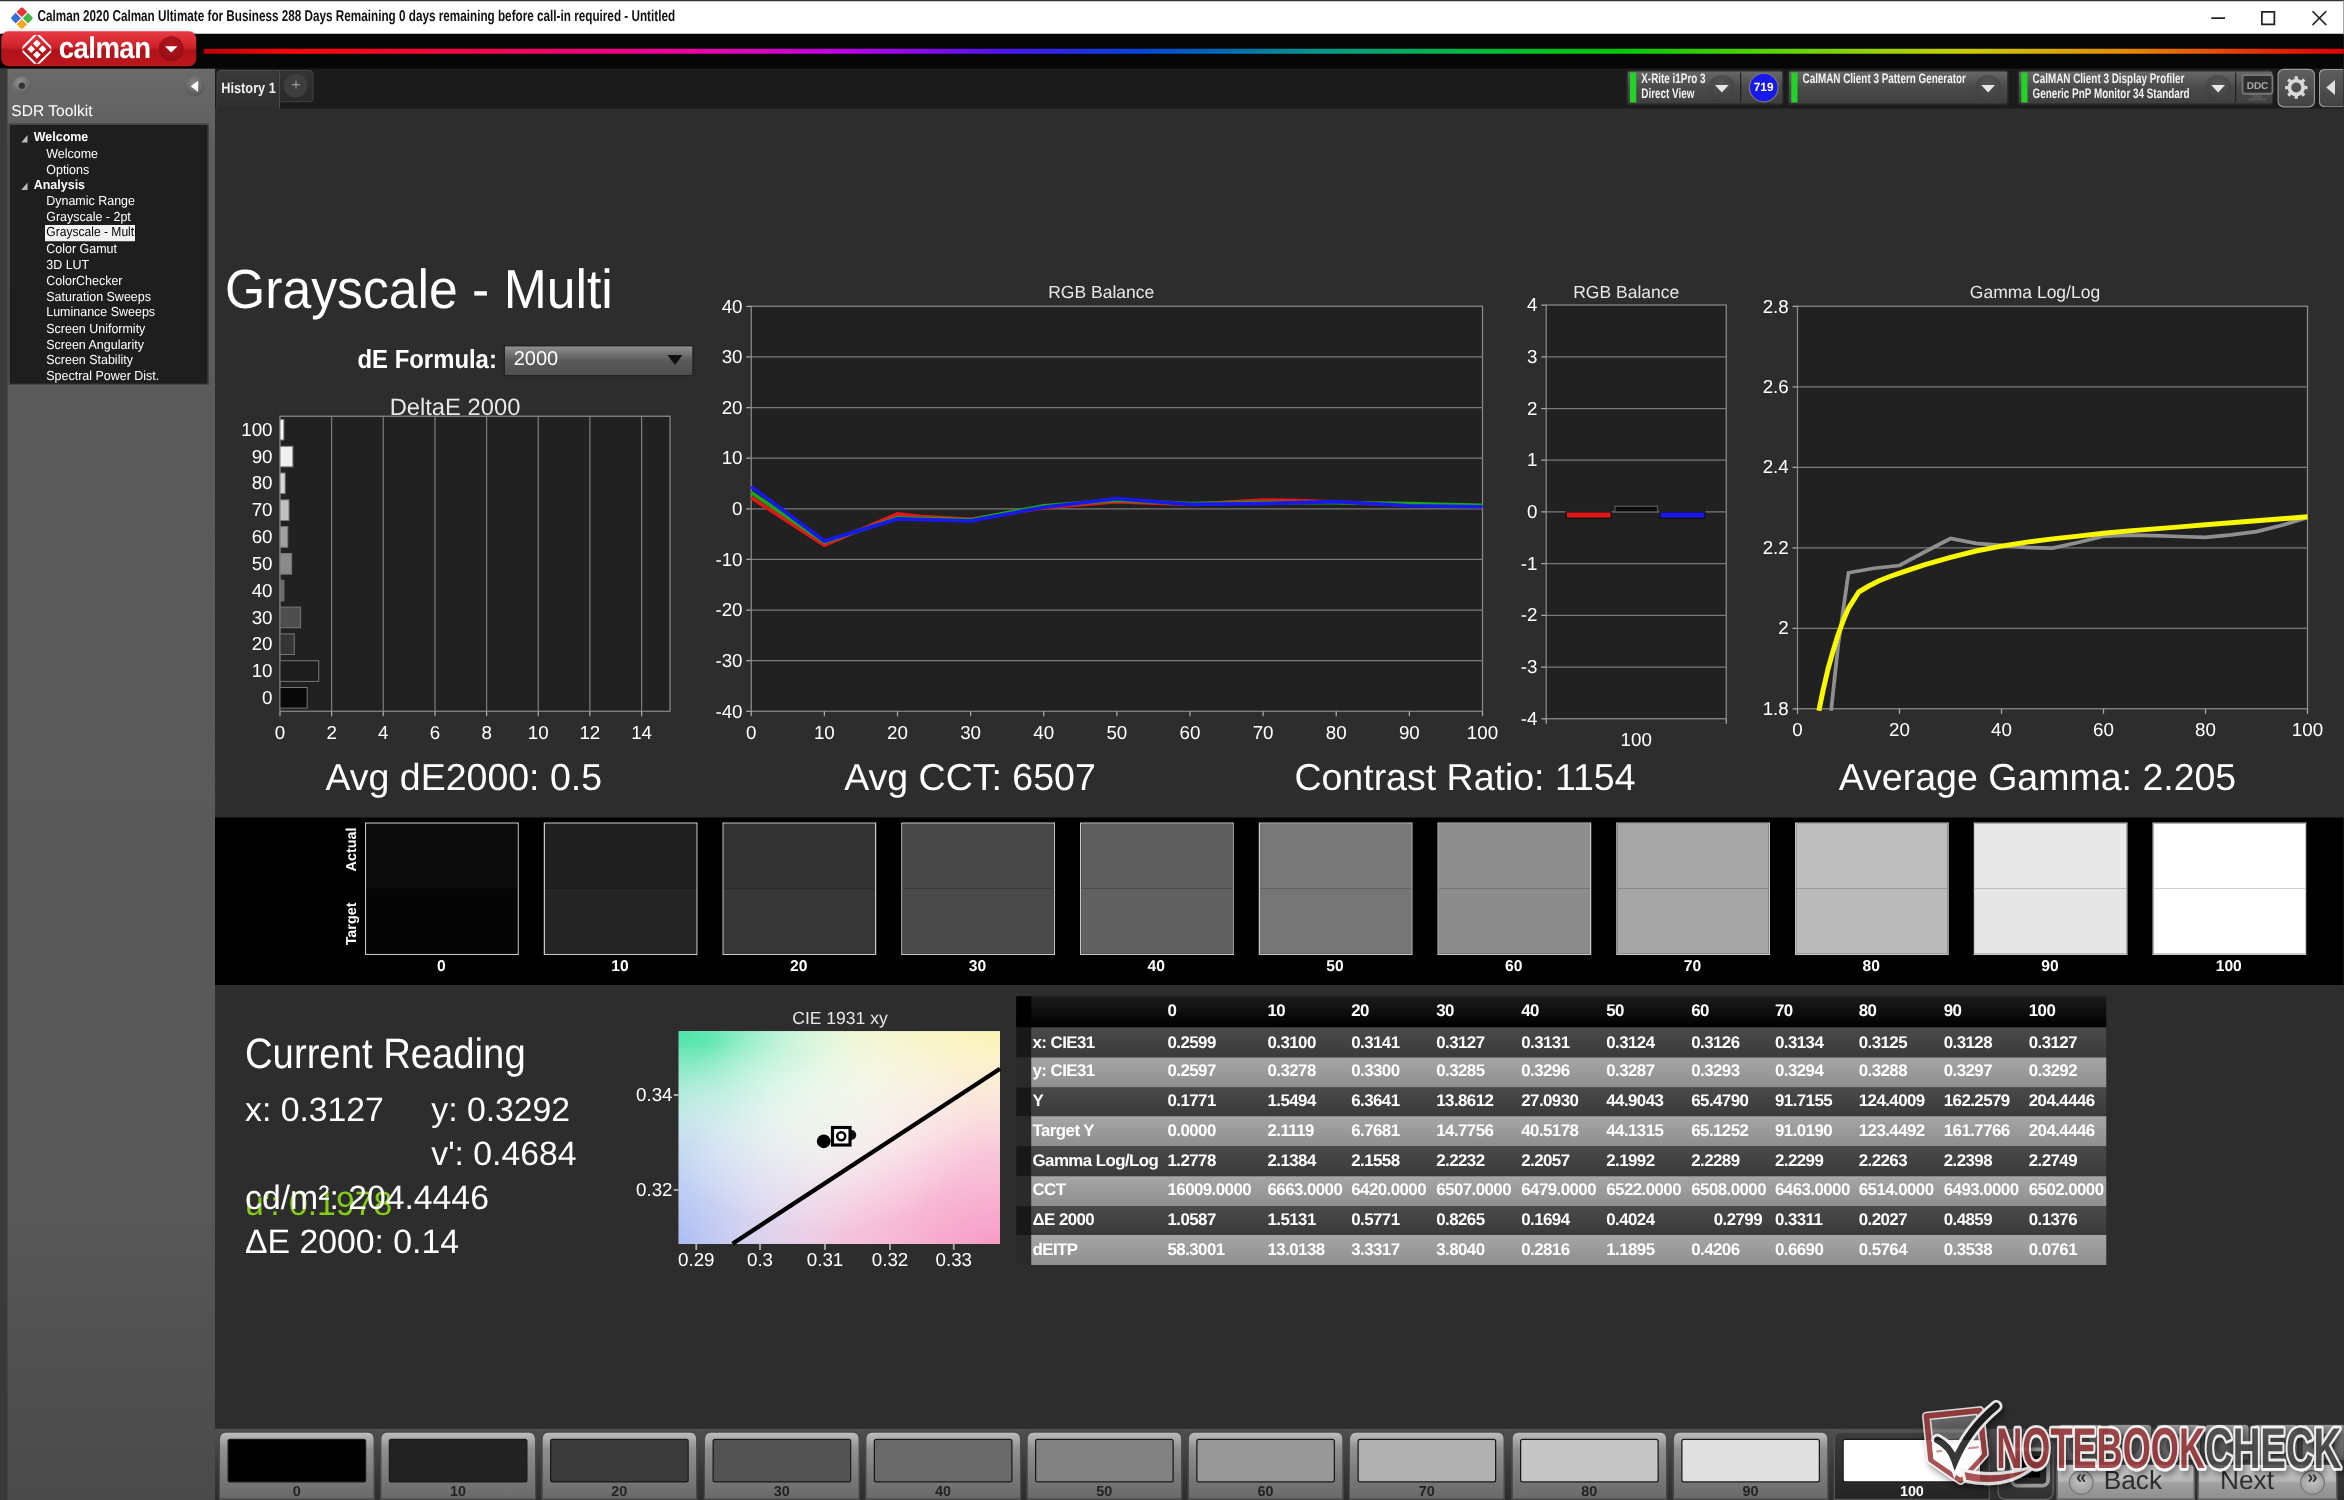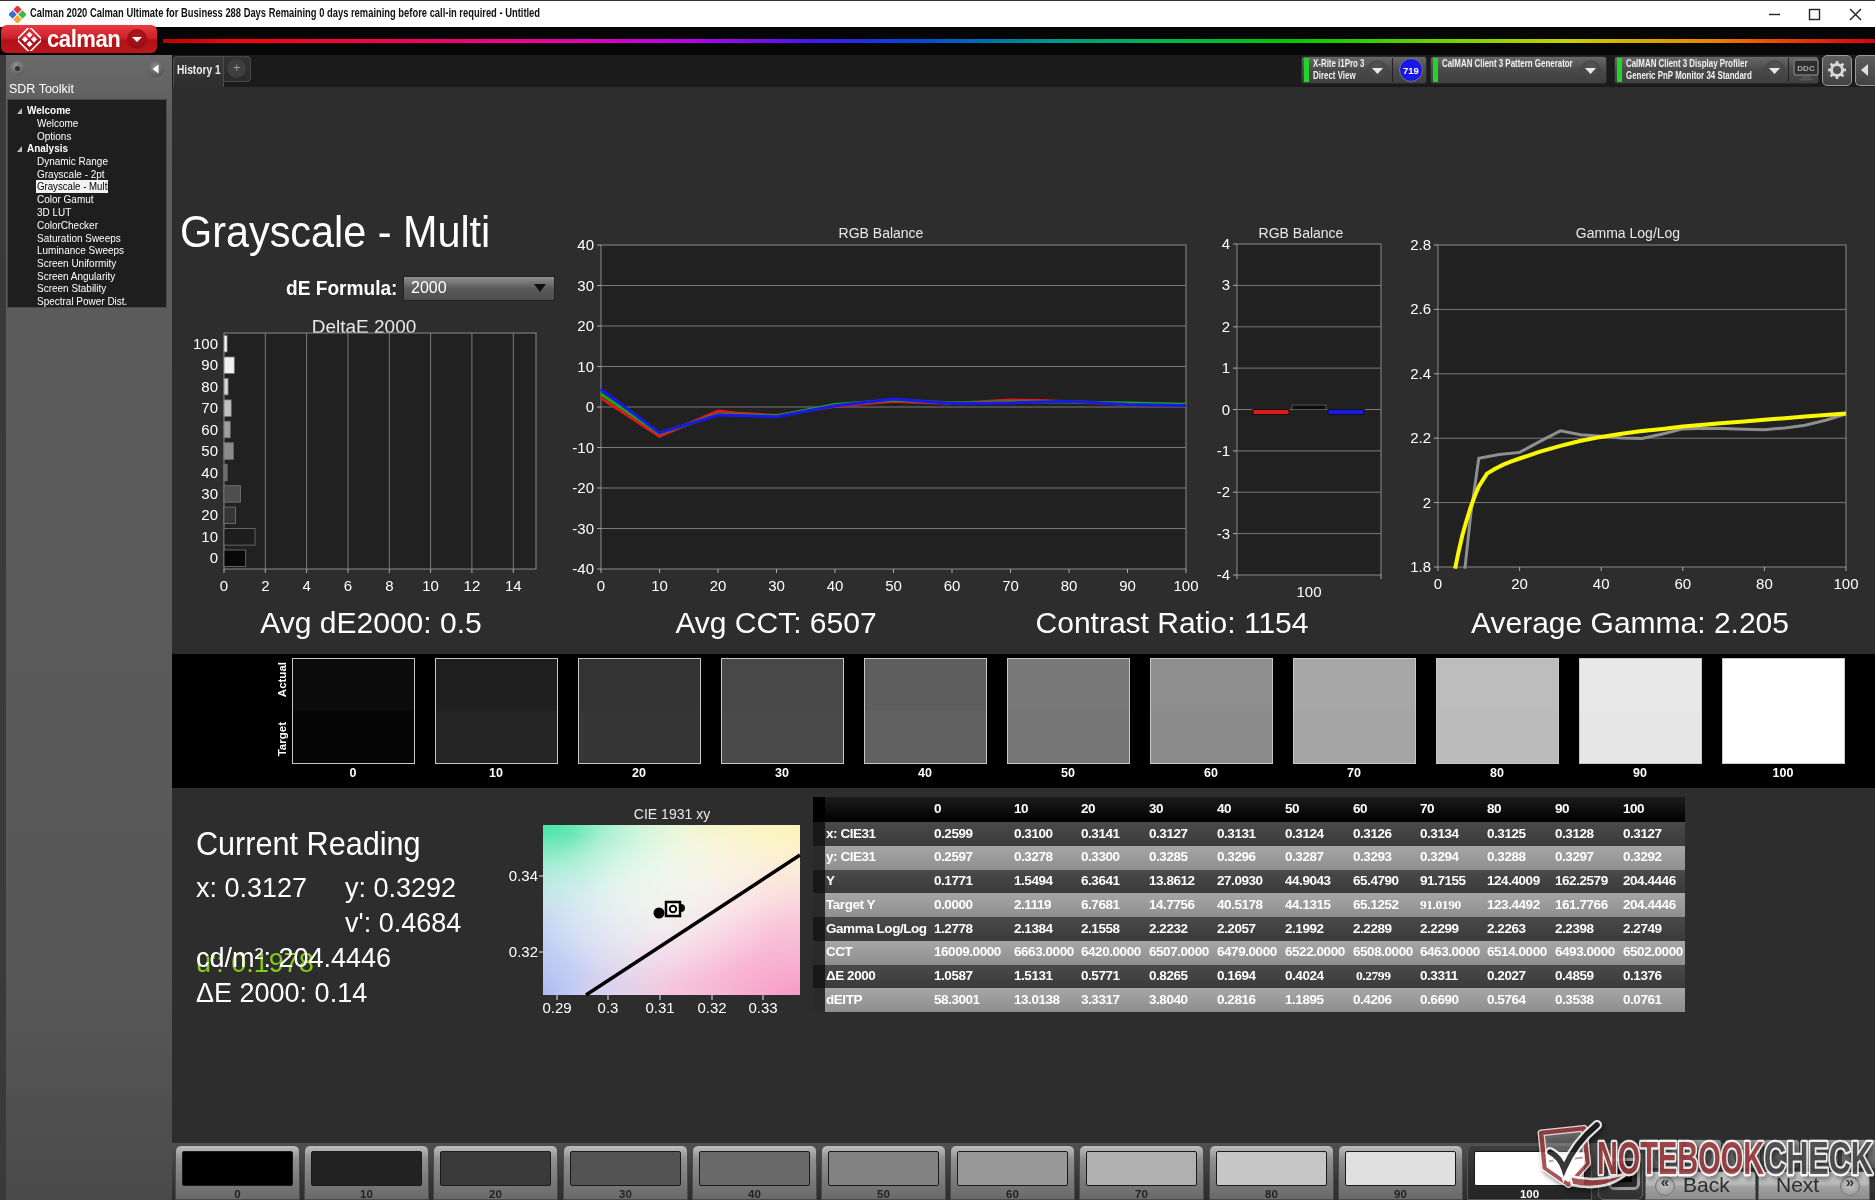--- a/index.html
+++ b/index.html
@@ -514,21 +514,21 @@
 <div style="position:absolute;left:0;top:96.2px;width:12px;height:23.8px;background:#2a2a2a;"></div>
 <div style="position:absolute;left:12px;top:96.2px;width:860px;height:23.8px;background:linear-gradient(180deg,#a6a6a6,#8e8e8e);"></div>
 <div style="position:absolute;left:13px;top:99.8px;">Target Y</div>
 <div style="position:absolute;left:121px;top:99.8px;">0.0000</div>
 <div style="position:absolute;left:201px;top:99.8px;">2.1119</div>
 <div style="position:absolute;left:268px;top:99.8px;">6.7681</div>
 <div style="position:absolute;left:336px;top:99.8px;">14.7756</div>
 <div style="position:absolute;left:404px;top:99.8px;">40.5178</div>
 <div style="position:absolute;left:472px;top:99.8px;">44.1315</div>
 <div style="position:absolute;left:540px;top:99.8px;">65.1252</div>
-<div style="position:absolute;left:607px;top:99.8px;font-family:Liberation Serif, serif;">91.0190</div>
+<div style="position:absolute;left:607px;top:99.8px;">91.0190</div>
 <div style="position:absolute;left:674px;top:99.8px;">123.4492</div>
 <div style="position:absolute;left:742px;top:99.8px;">161.7766</div>
 <div style="position:absolute;left:810px;top:99.8px;">204.4446</div>
 <div style="position:absolute;left:0;top:120.0px;width:12px;height:23.8px;background:#181818;"></div>
 <div style="position:absolute;left:12px;top:120.0px;width:860px;height:23.8px;background:linear-gradient(180deg,#4a4a4a,#3a3a3a);"></div>
 <div style="position:absolute;left:13px;top:123.5px;">Gamma Log/Log</div>
 <div style="position:absolute;left:121px;top:123.5px;">1.2778</div>
 <div style="position:absolute;left:201px;top:123.5px;">2.1384</div>
 <div style="position:absolute;left:268px;top:123.5px;">2.1558</div>
 <div style="position:absolute;left:336px;top:123.5px;">2.2232</div>
@@ -555,21 +555,21 @@
 <div style="position:absolute;left:810px;top:147.2px;">6502.0000</div>
 <div style="position:absolute;left:0;top:167.5px;width:12px;height:23.8px;background:#181818;"></div>
 <div style="position:absolute;left:12px;top:167.5px;width:860px;height:23.8px;background:linear-gradient(180deg,#4a4a4a,#3a3a3a);"></div>
 <div style="position:absolute;left:13px;top:171.0px;">ΔE 2000</div>
 <div style="position:absolute;left:121px;top:171.0px;">1.0587</div>
 <div style="position:absolute;left:201px;top:171.0px;">1.5131</div>
 <div style="position:absolute;left:268px;top:171.0px;">0.5771</div>
 <div style="position:absolute;left:336px;top:171.0px;">0.8265</div>
 <div style="position:absolute;left:404px;top:171.0px;">0.1694</div>
 <div style="position:absolute;left:472px;top:171.0px;">0.4024</div>
-<div style="position:absolute;left:543px;top:171.0px;font-family:Liberation Serif, serif;">0.2799</div>
+<div style="position:absolute;left:558px;top:171.0px;">0.2799</div>
 <div style="position:absolute;left:607px;top:171.0px;">0.3311</div>
 <div style="position:absolute;left:674px;top:171.0px;">0.2027</div>
 <div style="position:absolute;left:742px;top:171.0px;">0.4859</div>
 <div style="position:absolute;left:810px;top:171.0px;">0.1376</div>
 <div style="position:absolute;left:0;top:191.2px;width:12px;height:23.8px;background:#2a2a2a;"></div>
 <div style="position:absolute;left:12px;top:191.2px;width:860px;height:23.8px;background:linear-gradient(180deg,#a6a6a6,#8e8e8e);"></div>
 <div style="position:absolute;left:13px;top:194.8px;">dEITP</div>
 <div style="position:absolute;left:121px;top:194.8px;">58.3001</div>
 <div style="position:absolute;left:201px;top:194.8px;">13.0138</div>
 <div style="position:absolute;left:268px;top:194.8px;">3.3317</div>

